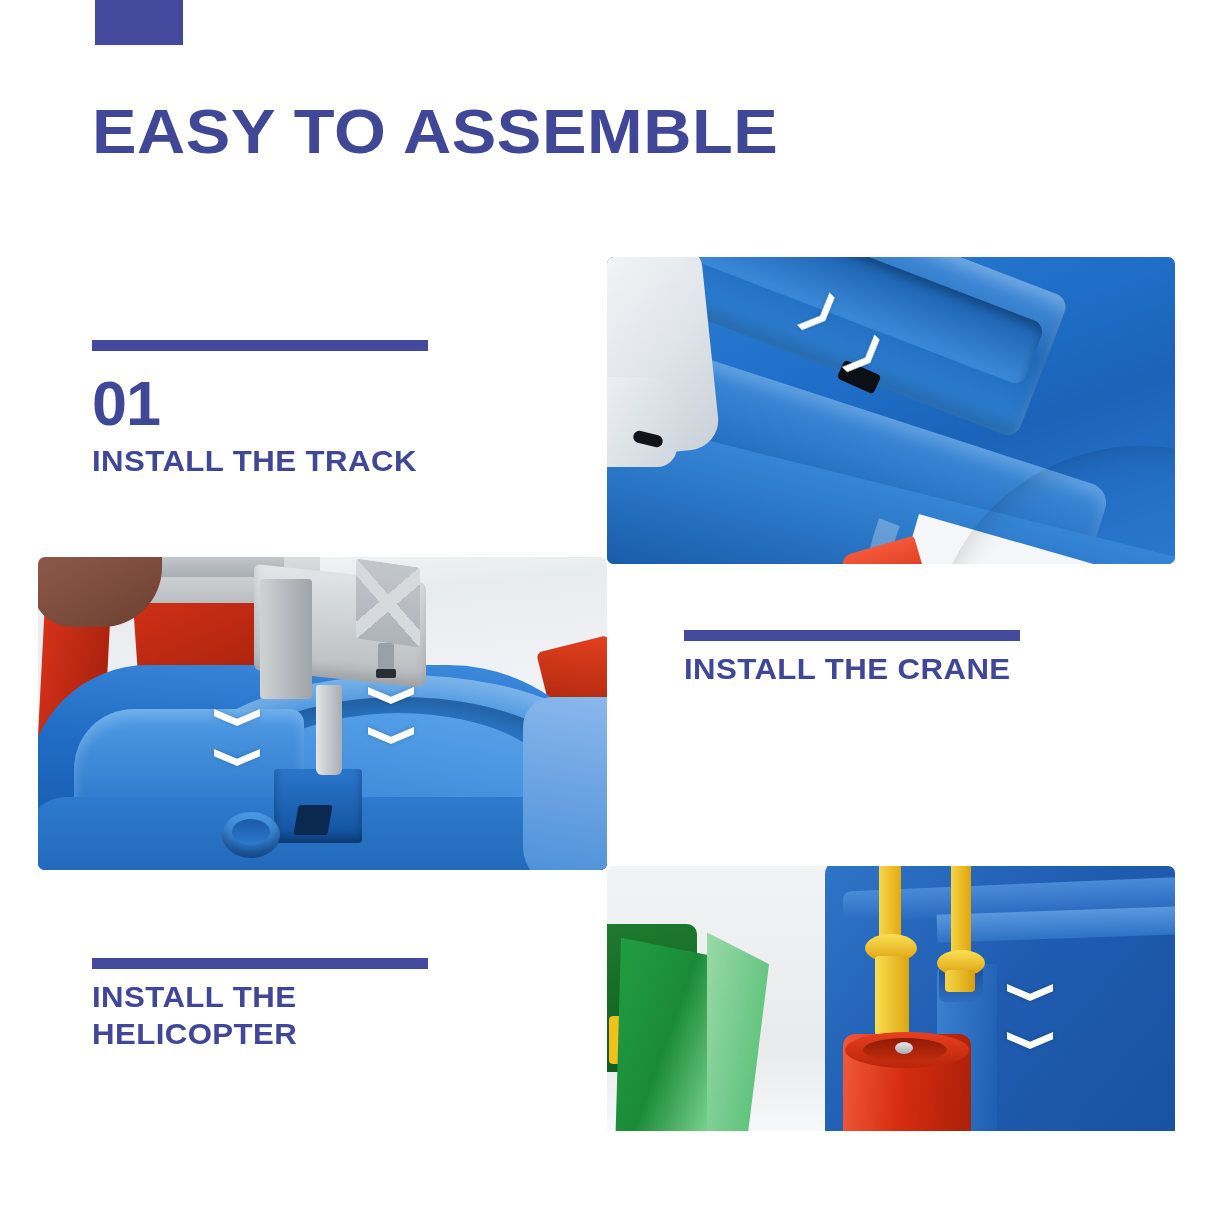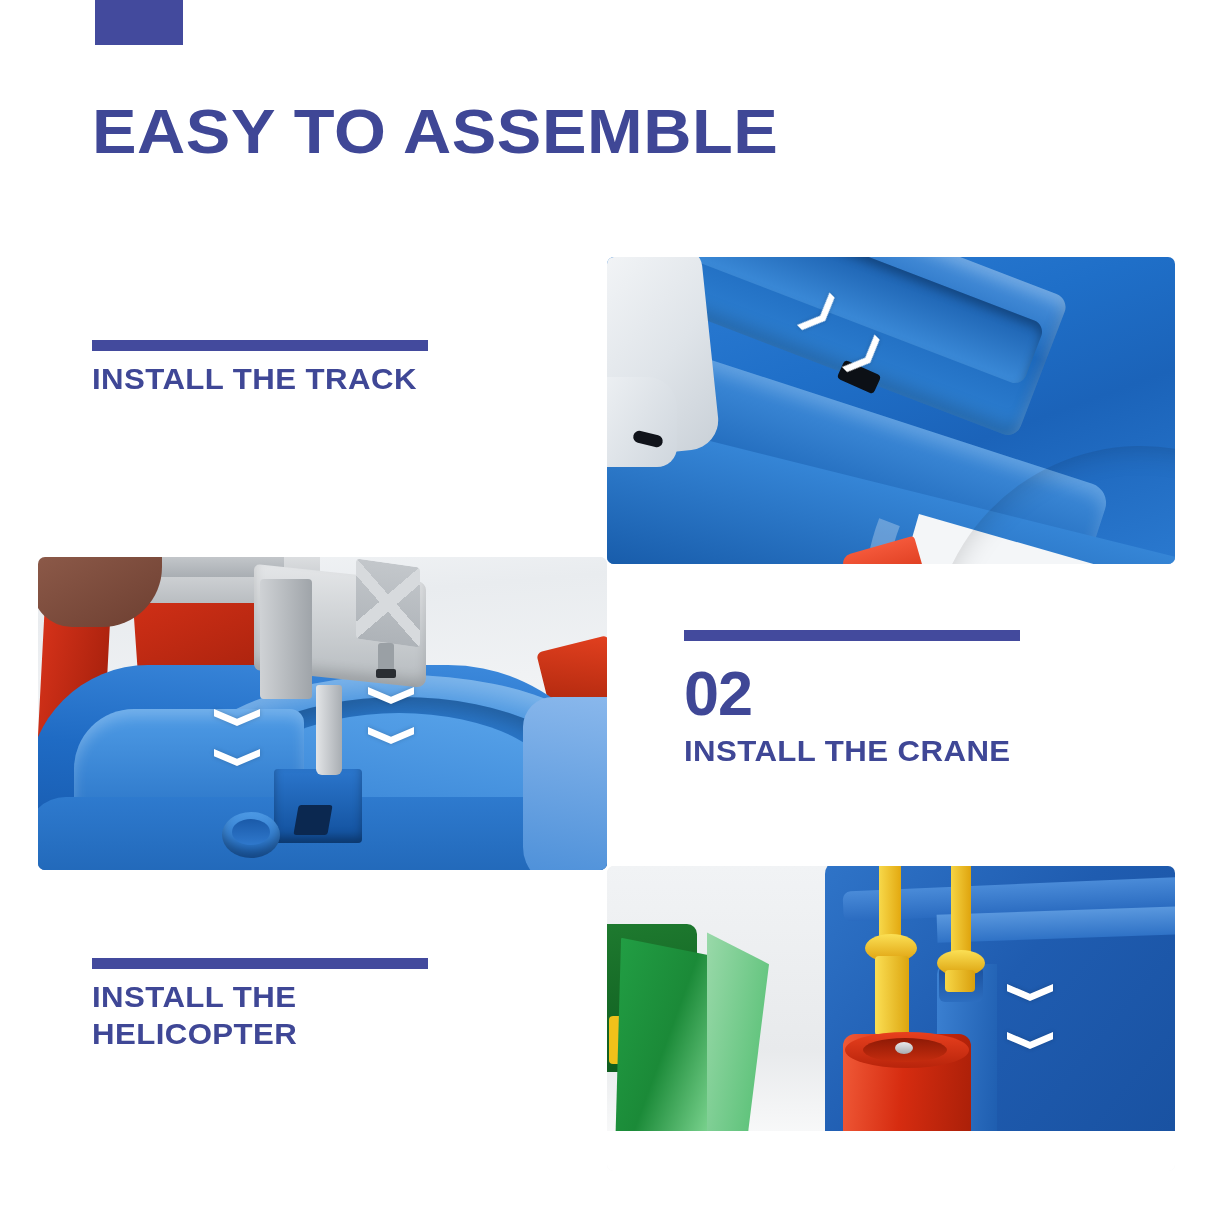--- a/index.html
+++ b/index.html
@@ -419,26 +419,26 @@
   }
 </style>
 </head>
 <body>
 
 <div id="accent-square"></div>
 <h1 id="page-title">EASY TO ASSEMBLE</h1>
 
 <div class="step-block" id="step-1">
   <div class="step-rule"></div>
+  <div class="step-number">01</div>
   <div class="step-label">INSTALL THE TRACK</div>
 </div>
 
 <div class="step-block" id="step-2">
   <div class="step-rule"></div>
-  <div class="step-number">02</div>
   <div class="step-label">INSTALL THE CRANE</div>
 </div>
 
 <div class="step-block" id="step-3">
   <div class="step-rule"></div>
   <div class="step-label">
     <div>INSTALL THE</div>
     <div>HELICOPTER</div>
   </div>
 </div>

